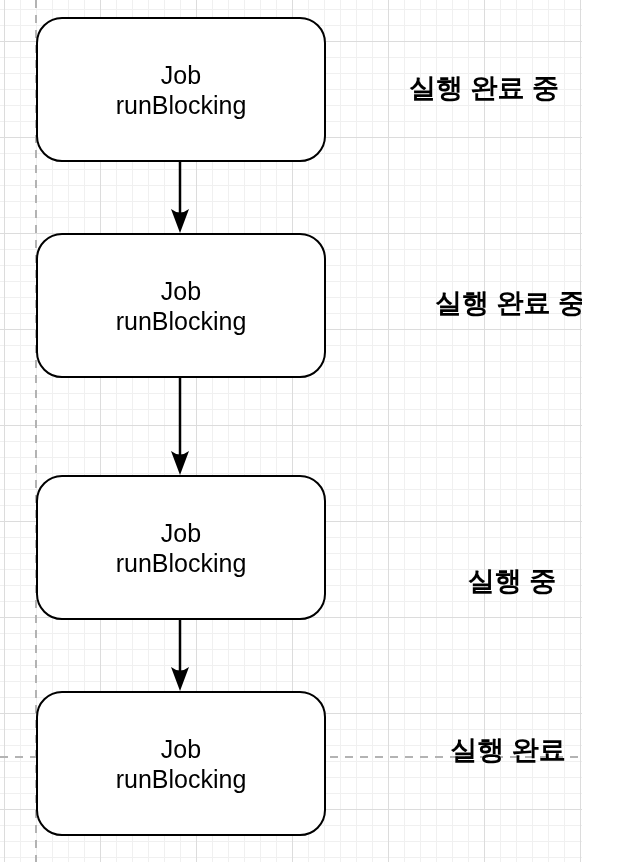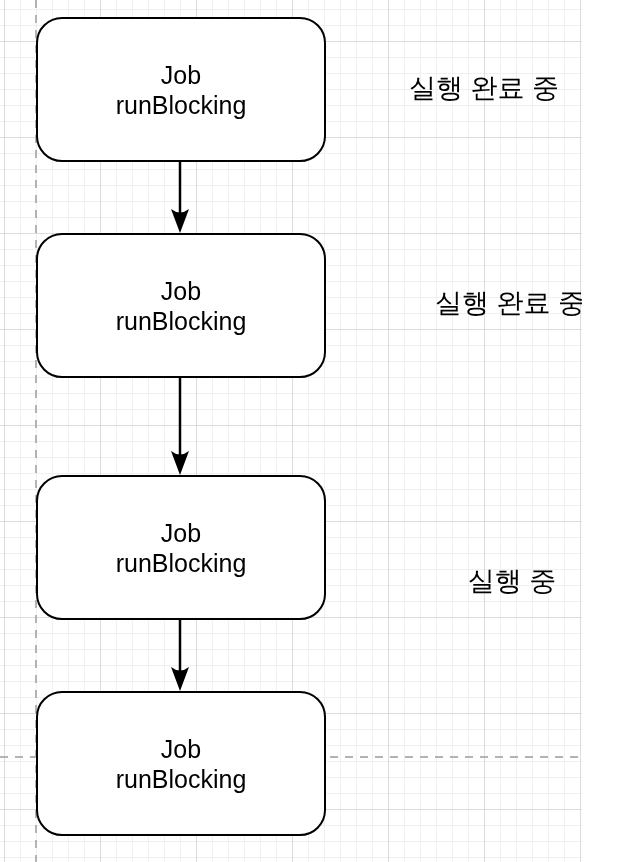--- a/index.html
+++ b/index.html
@@ -74,20 +74,21 @@
   .arrow path { fill: var(--node-stroke, #000000); }
 
   
   .status {
     position: absolute;
     transform: translate(-50%, -50%);
     font-size: 27px;
     white-space: nowrap;
     color: var(--text-color, #000000);
     z-index: 3;
+    font-weight: bold;
   }
   .s1 { left: 484px; top: 88px;  }
   .s2 { left: 510px; top: 303px; }
   .s3 { left: 512px; top: 543px; margin-top: 38px; }
   .s4 { left: 508px; top: 750px; }
 </style>
 </head>
 <body>
 
 <div class="canvas">
@@ -136,14 +137,15 @@
   <div class="node n4">
     <div class="node-text">
       <div>Job</div>
       <div>runBlocking</div>
     </div>
   </div>
 
   <div class="status s1">실행 완료 중</div>
   <div class="status s2">실행 완료 중</div>
   <div class="status s3">실행 중</div>
+  <div class="status s4">실행 완료</div>
 
 </div>
 
 </body></html>

